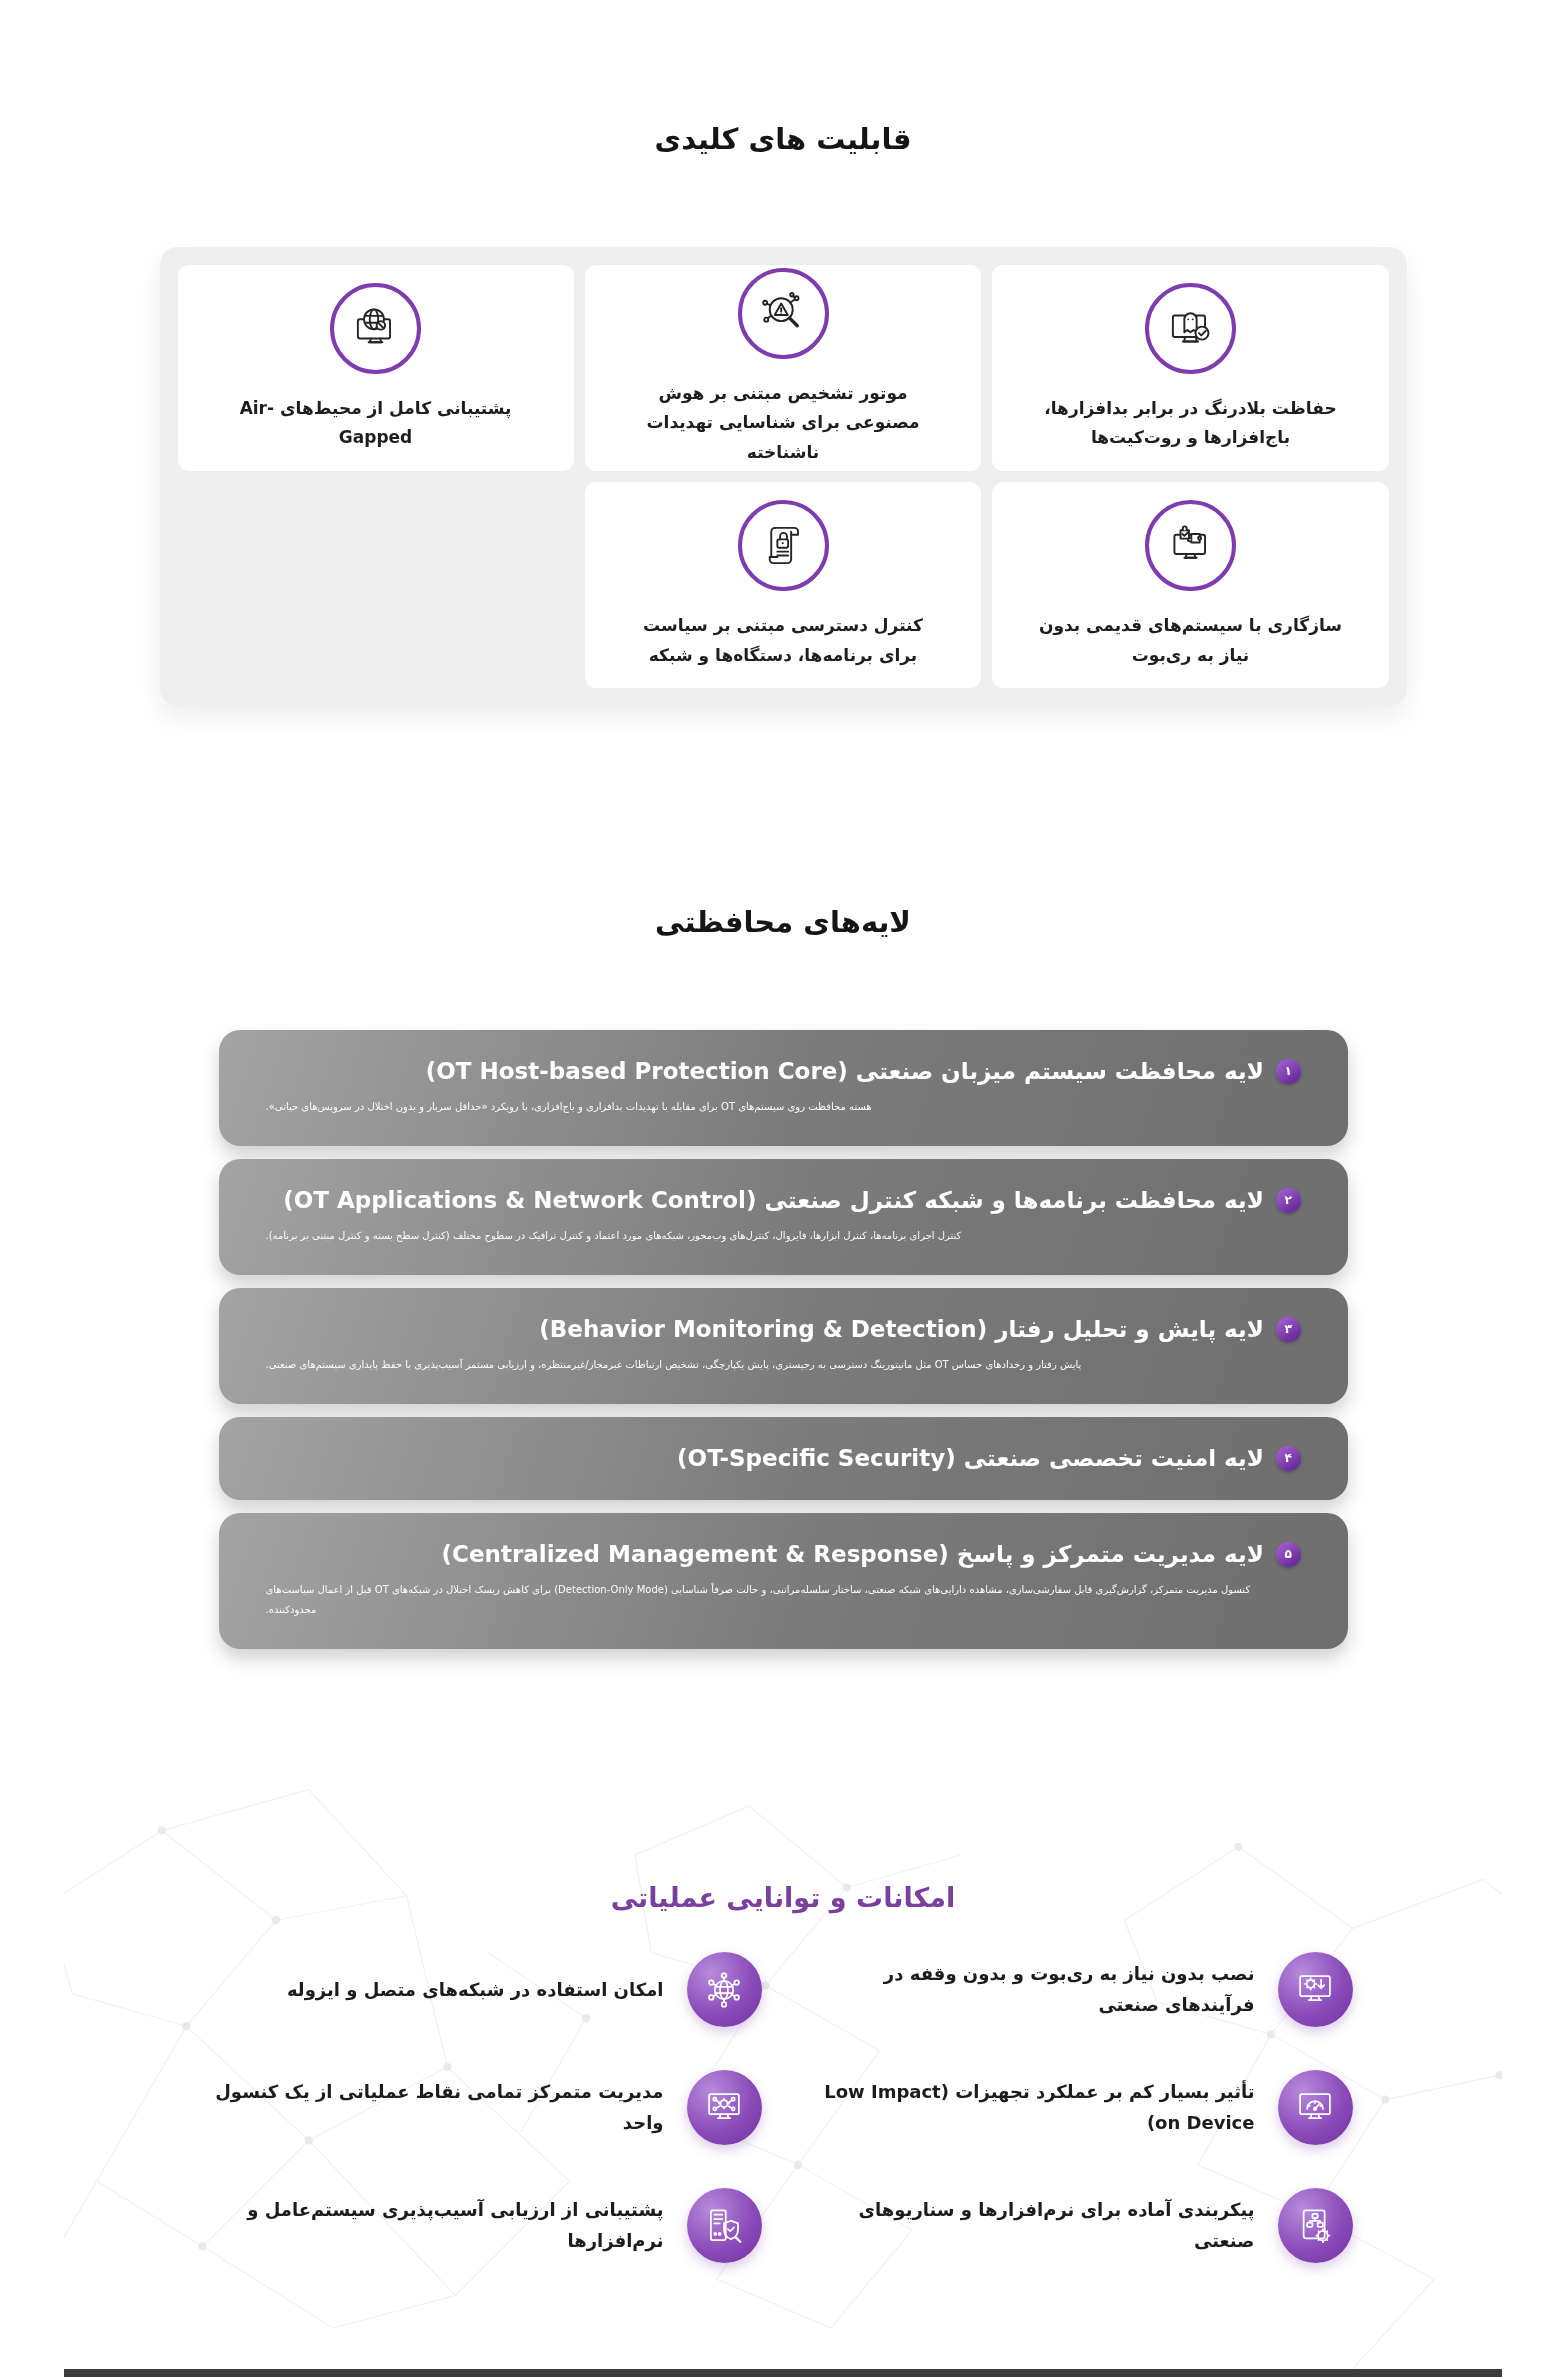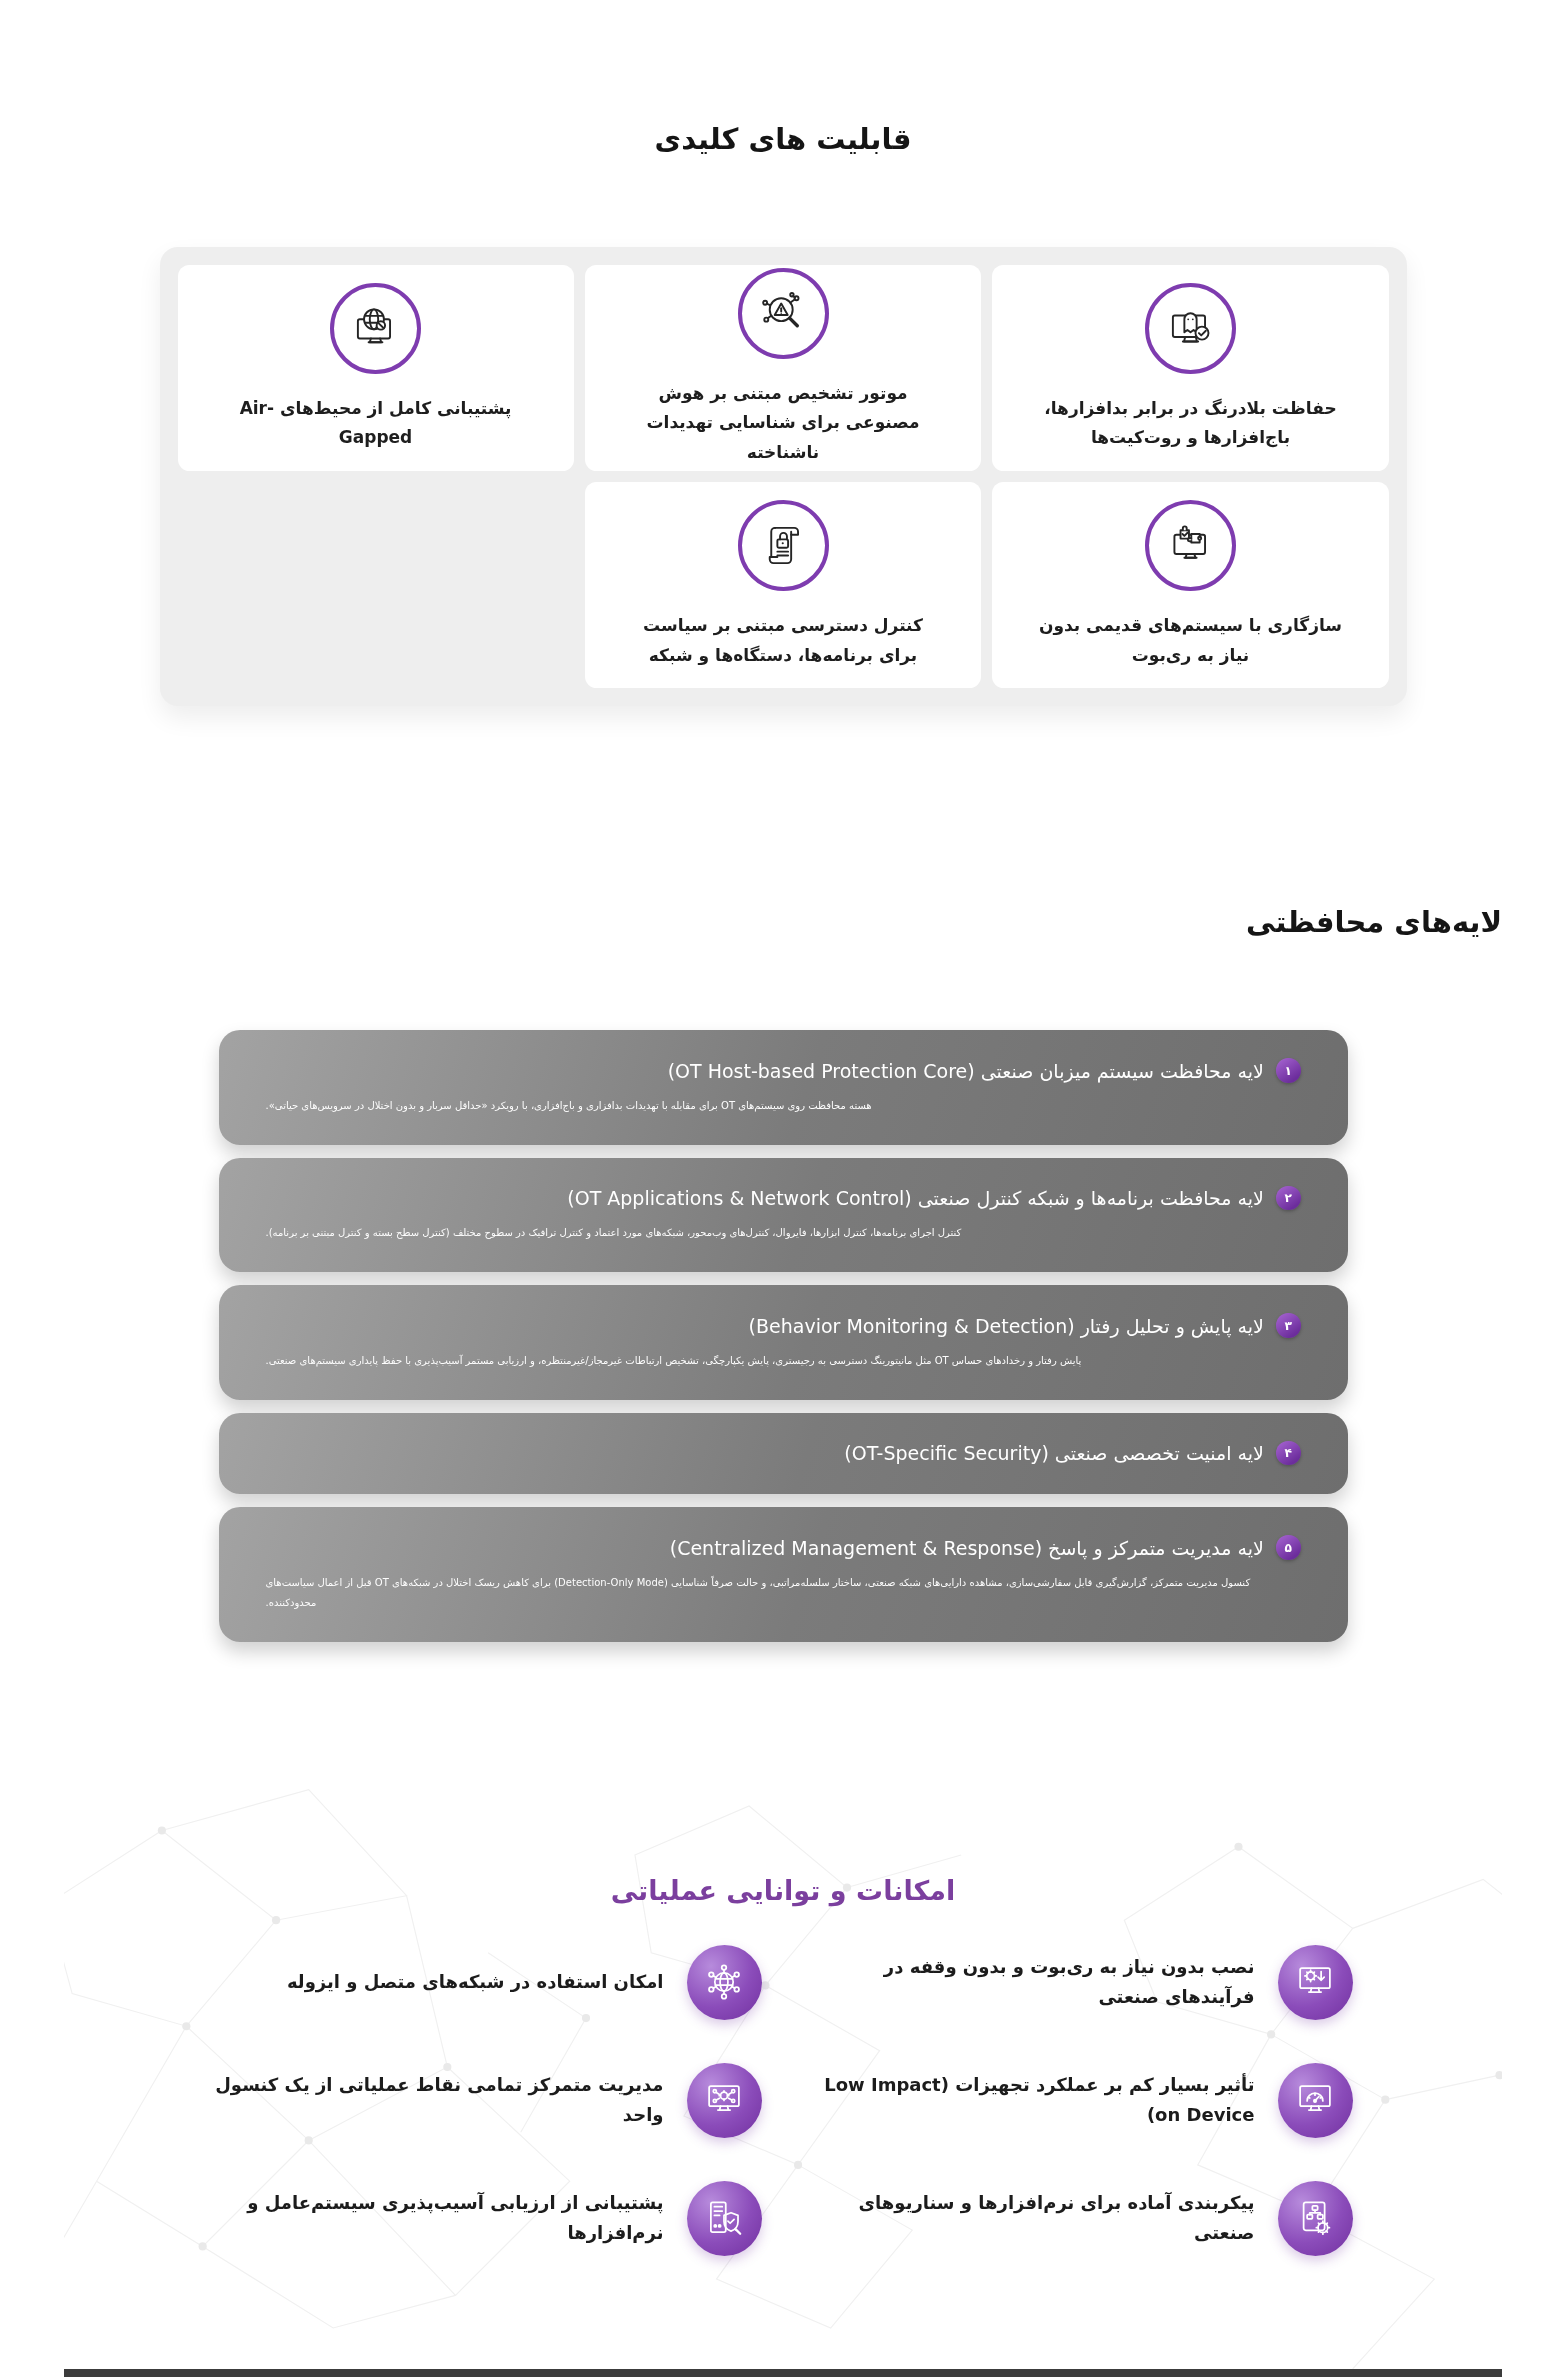--- a/index.html
+++ b/index.html
@@ -19,21 +19,21 @@
     position:absolute; bottom:0; left:0; z-index:0;
     pointer-events:none;
   }
   .content { position:relative; z-index:1; }
 
   .section-title {
     text-align:center;
     font-size:29px; font-weight:700; color:#151515;
   }
   .title-1 { padding-top:122px; }
-  .title-2 { margin-top:199px;text-align:right; }
+  .title-2 { margin-top:199px; }
   .title-3 { margin-top:233px; color:#7b3f9e; font-size:27px; }
 
   
   .cards-wrap {
     width:1247px; margin:91px auto 0;
     background:#eeeeee;
     border-radius:18px;
     padding:18px;
     box-shadow:0 11.4px 24.5px rgba(0,0,0,0.07);
   }
@@ -80,21 +80,21 @@
   }
   .layer-badge {
     width:24.5px; height:24.5px; flex:0 0 auto;
     border-radius:50%;
     background:linear-gradient(145deg,#a866d3 0%,#6c2d9c 80%);
     color:#ffffff;
     display:flex; align-items:center; justify-content:center;
     font-size:12.2px; font-weight:700;
     box-shadow:0 1.6px 3.3px rgba(0,0,0,0.25);
   }
-  .layer-title { font-size:19px; font-weight:400; }
+  .layer-title { font-size:23px; font-weight:700; }
   .layer-desc {
     margin-top:13px;
     font-size:10px; line-height:2;
     text-align:left;
     color:#fdfdfd;
   }
 
   
   .features {
     width:1139px; margin:39px auto 0;

